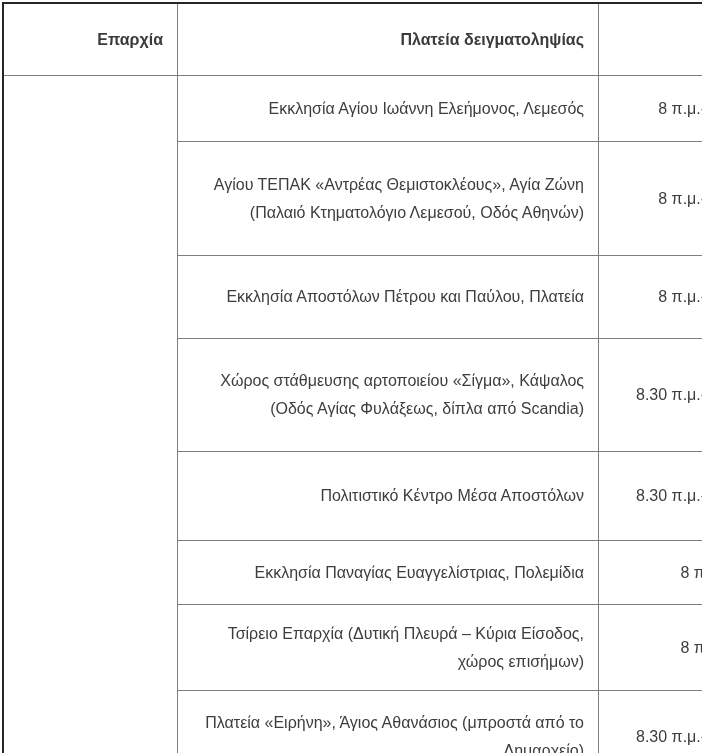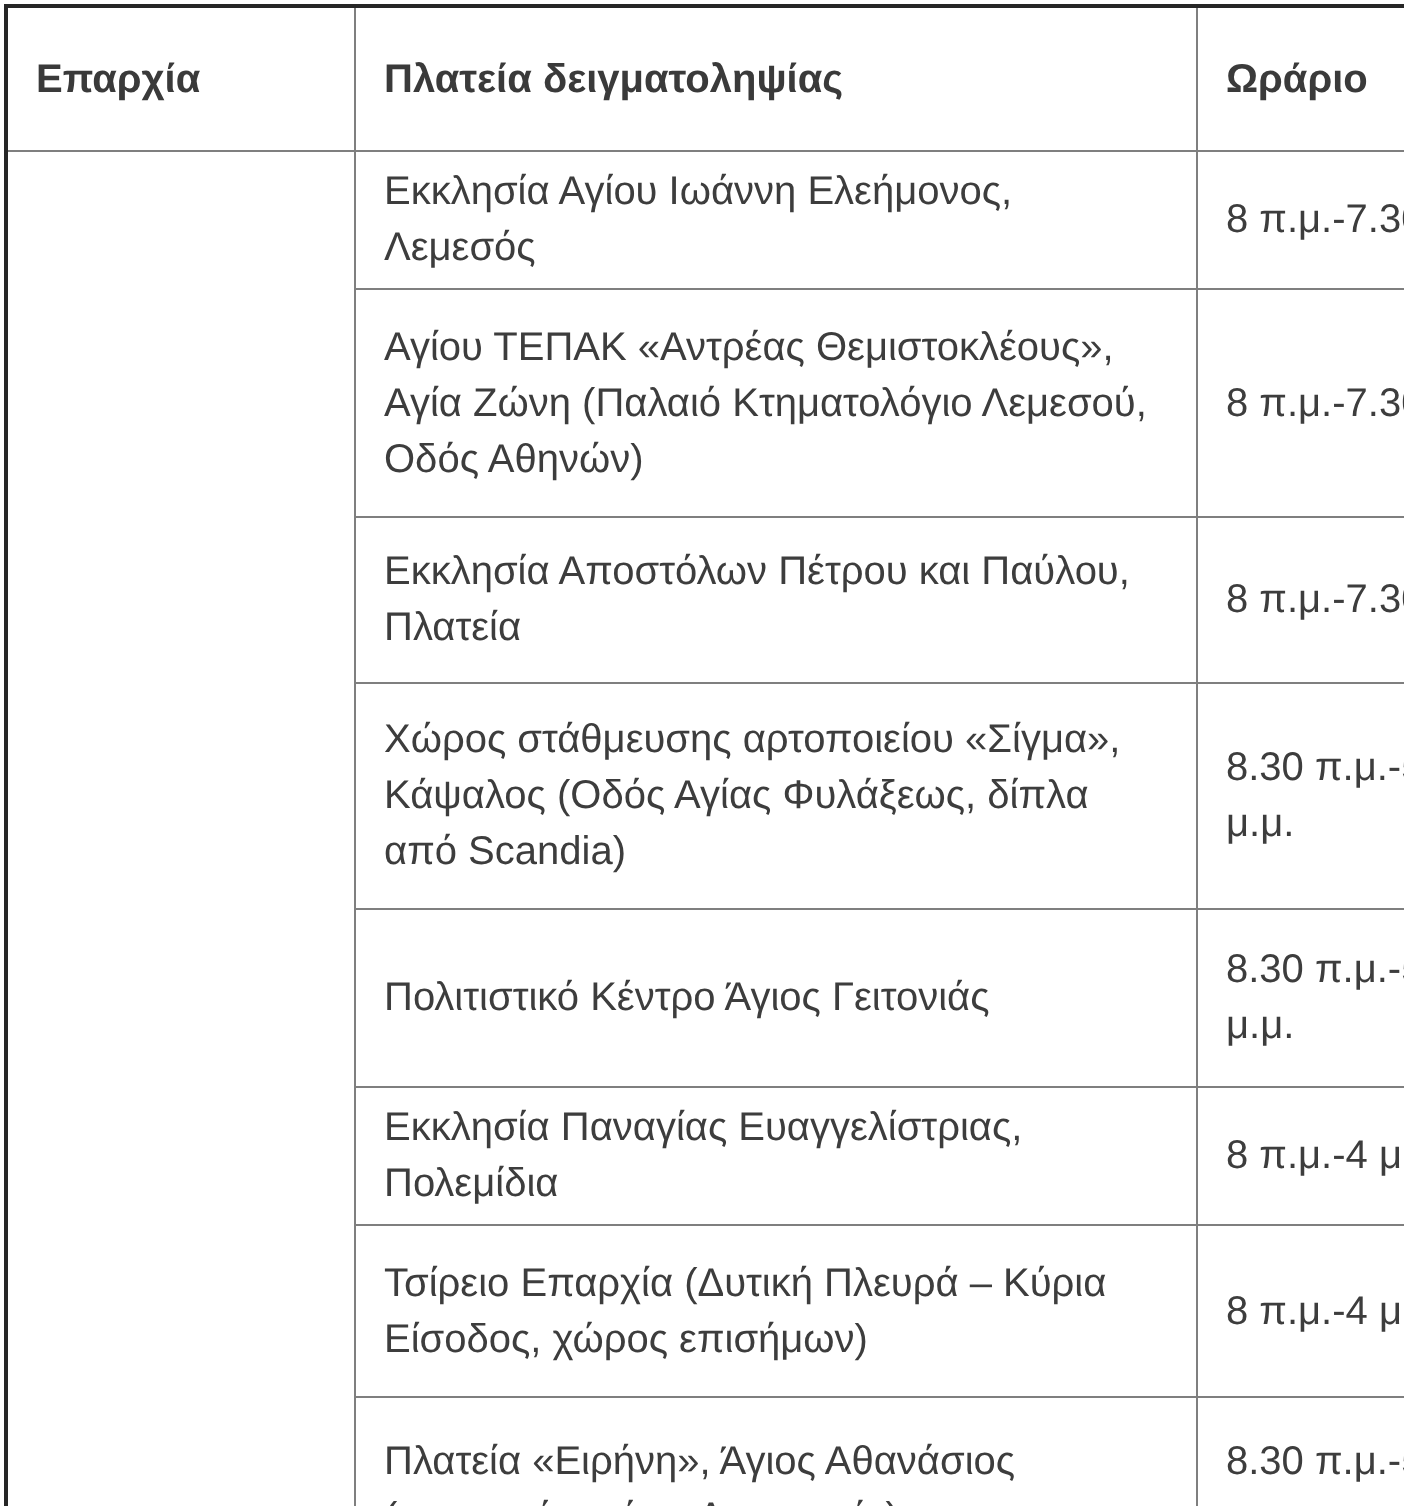--- a/index.html
+++ b/index.html
@@ -21,22 +21,22 @@
     left: 2px;
     top: 2px;
     border-collapse: collapse;
     table-layout: fixed;
     width: 693px;
     background: #ffffff;
   }
   table.sampling-table td, table.sampling-table th {
     border: 1px solid #7f7f7f;
     vertical-align: middle;
-    text-align: left;
-    font-size: 20px;
+    text-align: right;
+    font-size: 16px;
     line-height: 28px;
     padding: 6px 14px;
     word-wrap: break-word;
   }
   
   table.sampling-table {
     border: 2px solid #262626;
   }
   th.col-province   { width: 145px; }
   th.col-points     { width: 392px; }
@@ -81,21 +81,21 @@
       </tr>
       <tr>
         <td>Εκκλησία Αποστόλων Πέτρου και Παύλου, Πλατεία</td>
         <td class="hours-cell">8 π.μ.-7.30 μ.μ.</td>
       </tr>
       <tr>
         <td>Χώρος στάθμευσης αρτοποιείου «Σίγμα», Κάψαλος (Οδός Αγίας Φυλάξεως, δίπλα από Scandia)</td>
         <td class="hours-cell">8.30 π.μ.-5.30 μ.μ.</td>
       </tr>
       <tr>
-        <td>Πολιτιστικό Κέντρο Άγιος Γειτονιάς</td>
+        <td>Πολιτιστικό Κέντρο Μέσα Αποστόλων</td>
         <td class="hours-cell">8.30 π.μ.-5.30 μ.μ.</td>
       </tr>
       <tr>
         <td>Εκκλησία Παναγίας Ευαγγελίστριας, Πολεμίδια</td>
         <td class="hours-cell">8 π.μ.-4 μ.μ.</td>
       </tr>
       <tr>
         <td>Τσίρειο Επαρχία (Δυτική Πλευρά – Κύρια Είσοδος, χώρος επισήμων)</td>
         <td class="hours-cell">8 π.μ.-4 μ.μ.</td>
       </tr>

